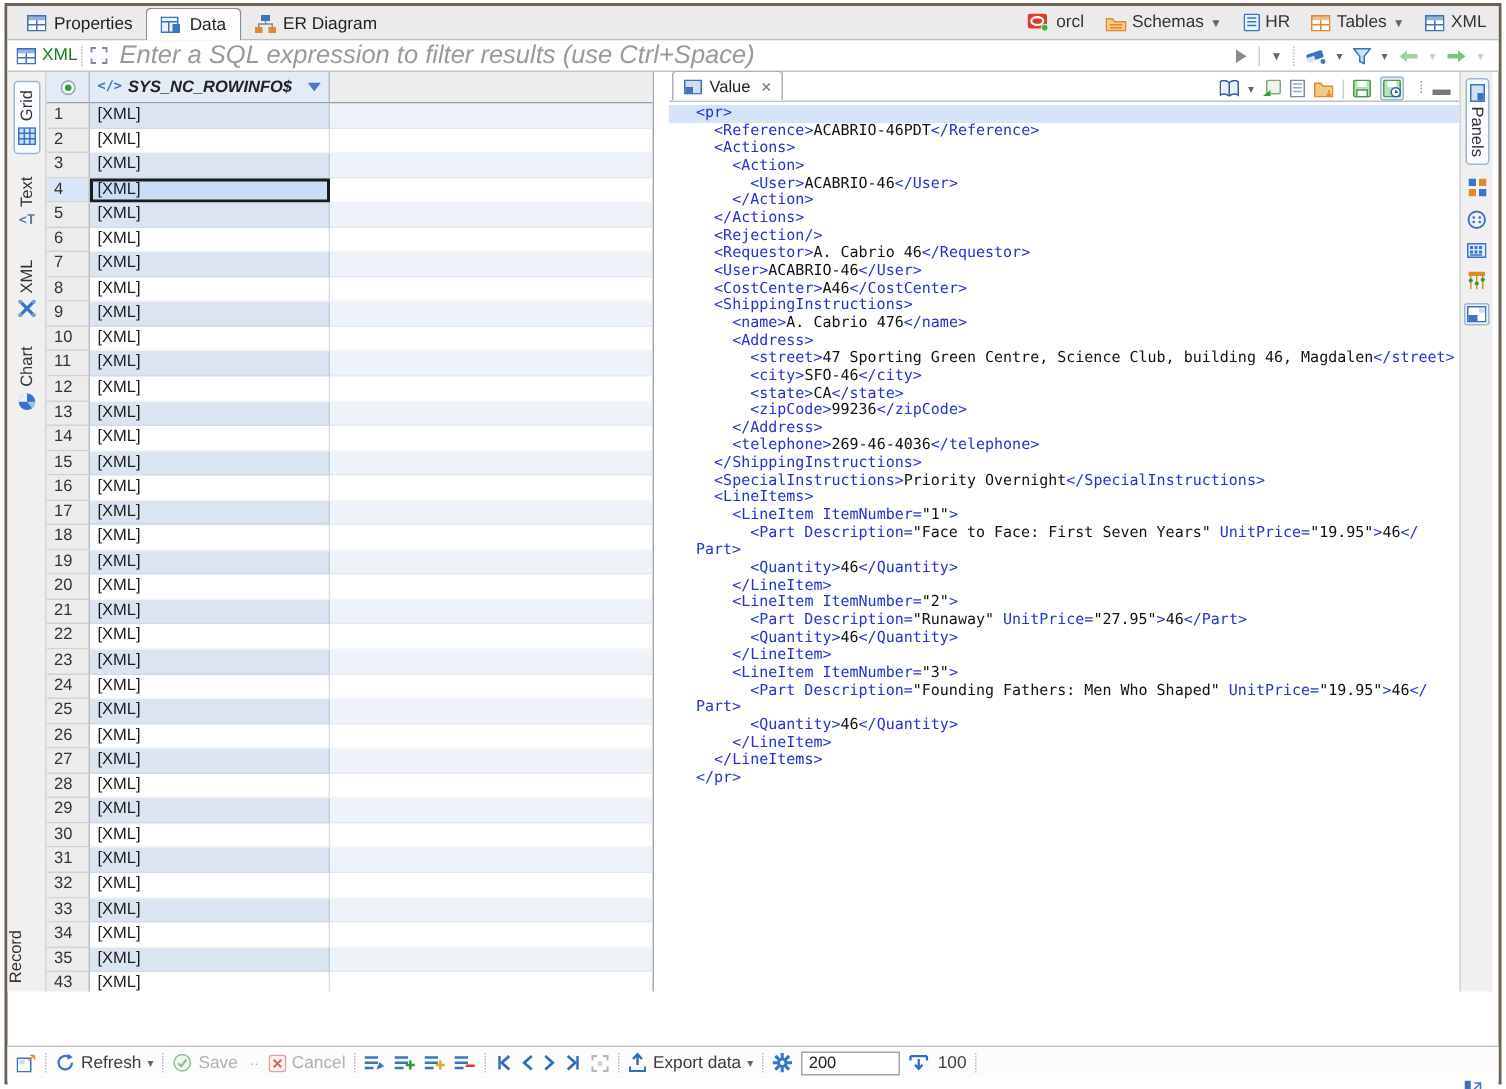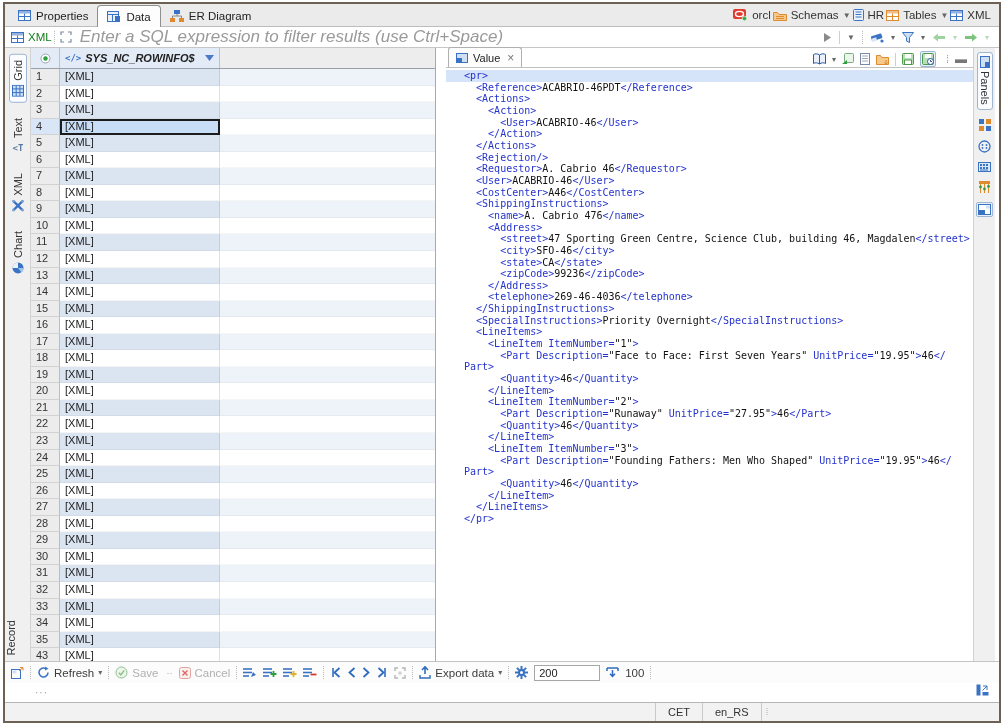--- a/index.html
+++ b/index.html
@@ -4,21 +4,21 @@
 <style>
   * { margin:0; padding:0; box-sizing:border-box; }
   html,body { width:1004px; height:726px; background:#fff; font-family:"Liberation Sans",sans-serif; overflow:hidden; }
   .frame { position:absolute; left:3px; top:2px; width:998px; height:721px; border:2px solid #6d6054; background:#fff; }
   .inner { position:relative; width:994px; height:717px; display:flex; flex-direction:column; }
 
   
   .tabbar { height:23px; background:#ebebeb; display:flex; align-items:flex-end; border-bottom:1px solid #bdbdbd; padding-left:4px; flex:none; }
   .etab { display:flex; align-items:center; gap:5px; height:21px; padding:0 9px; font-size:11.5px; color:#222; }
   .etab.sel { background:#fdfdfd; border:1px solid #8f8f8f; border-bottom:none; border-radius:4px 4px 0 0; height:22px; margin-bottom:-1px; }
-  .conn { margin-left:auto; display:flex; align-items:center; gap:2px; padding-right:8px; font-size:11.5px; color:#333; height:100%; }
+  .conn { margin-left:auto; display:flex; align-items:center; gap:14px; padding-right:8px; font-size:11.5px; color:#333; height:100%; }
   .conn .citem { display:flex; align-items:center; gap:4px; }
   .dd { font-size:8px; color:#666; }
 
   
   .filterbar { height:21px; background:#fff; border-bottom:1px solid #c6c6c6; display:flex; align-items:center; padding:0 6px; flex:none; }
   .xml-green { color:#15801c; font-size:11.5px; margin:0 2px 0 4px; }
   .placeholder { color:#9a9a9a; font-style:italic; font-size:17px; margin-left:8px; flex:1; }
   .fb-right { display:flex; align-items:center; gap:7px; padding-right:4px; }
 
   .sep { width:1px; height:13px; border-left:1px dotted #b9b9b9; }
@@ -69,21 +69,21 @@
   .xt { color:#111; }
 
   
   .rstrip { width:22px; background:#f0f0f0; border-left:1px solid #d2d2d2; flex:none; display:flex; flex-direction:column; align-items:center; }
   .panels-tab { writing-mode:vertical-rl; display:flex; align-items:center; gap:4px; font-size:11px; color:#333; border:1px solid #9fb6d2; border-radius:3px; background:#fafcff; padding:4px 1px; margin-top:4px; }
   .panels-tab .vicon { transform:rotate(-90deg); display:inline-flex; }
   .rico { margin-top:9px; display:inline-flex; }
   .rico.sel { border:1px solid #9fb6d2; background:#eaf1fa; border-radius:2px; padding:1px; }
 
   
-  .btoolbar { height:22px; flex:none; border-top:1px solid #c4c4c4; background:#fcfcfc; display:flex; align-items:center; gap:6px; padding:0 6px; font-size:11.5px; color:#3c3c3c; }
+  .btoolbar { height:22px; flex:none; border-top:1px solid #c4c4c4; background:#fcfcfc; display:flex; align-items:center; gap:6px; padding:0 6px; font-size:11.5px; color:#3c3c3c;margin-top:36px; }
   .tbtn { display:flex; align-items:center; gap:4px; }
   .tbtn .lbl {}
   .tbtn.disabled .lbl { color:#b0b0b0; }
   .num-input { width:66px; height:16px; border:1px solid #a6a6a6; background:#fff; font-size:11px; font-family:"Liberation Sans",sans-serif; padding:0 4px; color:#222; }
   .blue { color:#2f6cc0; }
 
   
   .statusline { height:19px; flex:none; background:#fff; display:flex; align-items:center; font-size:11.5px; color:#333; padding-left:30px; position:relative; }
   .dots3 { color:#9a9a9a; letter-spacing:1px; margin-right:12px; font-size:10px; }
   .panel-toggle { position:absolute; right:10px; top:1px; }

